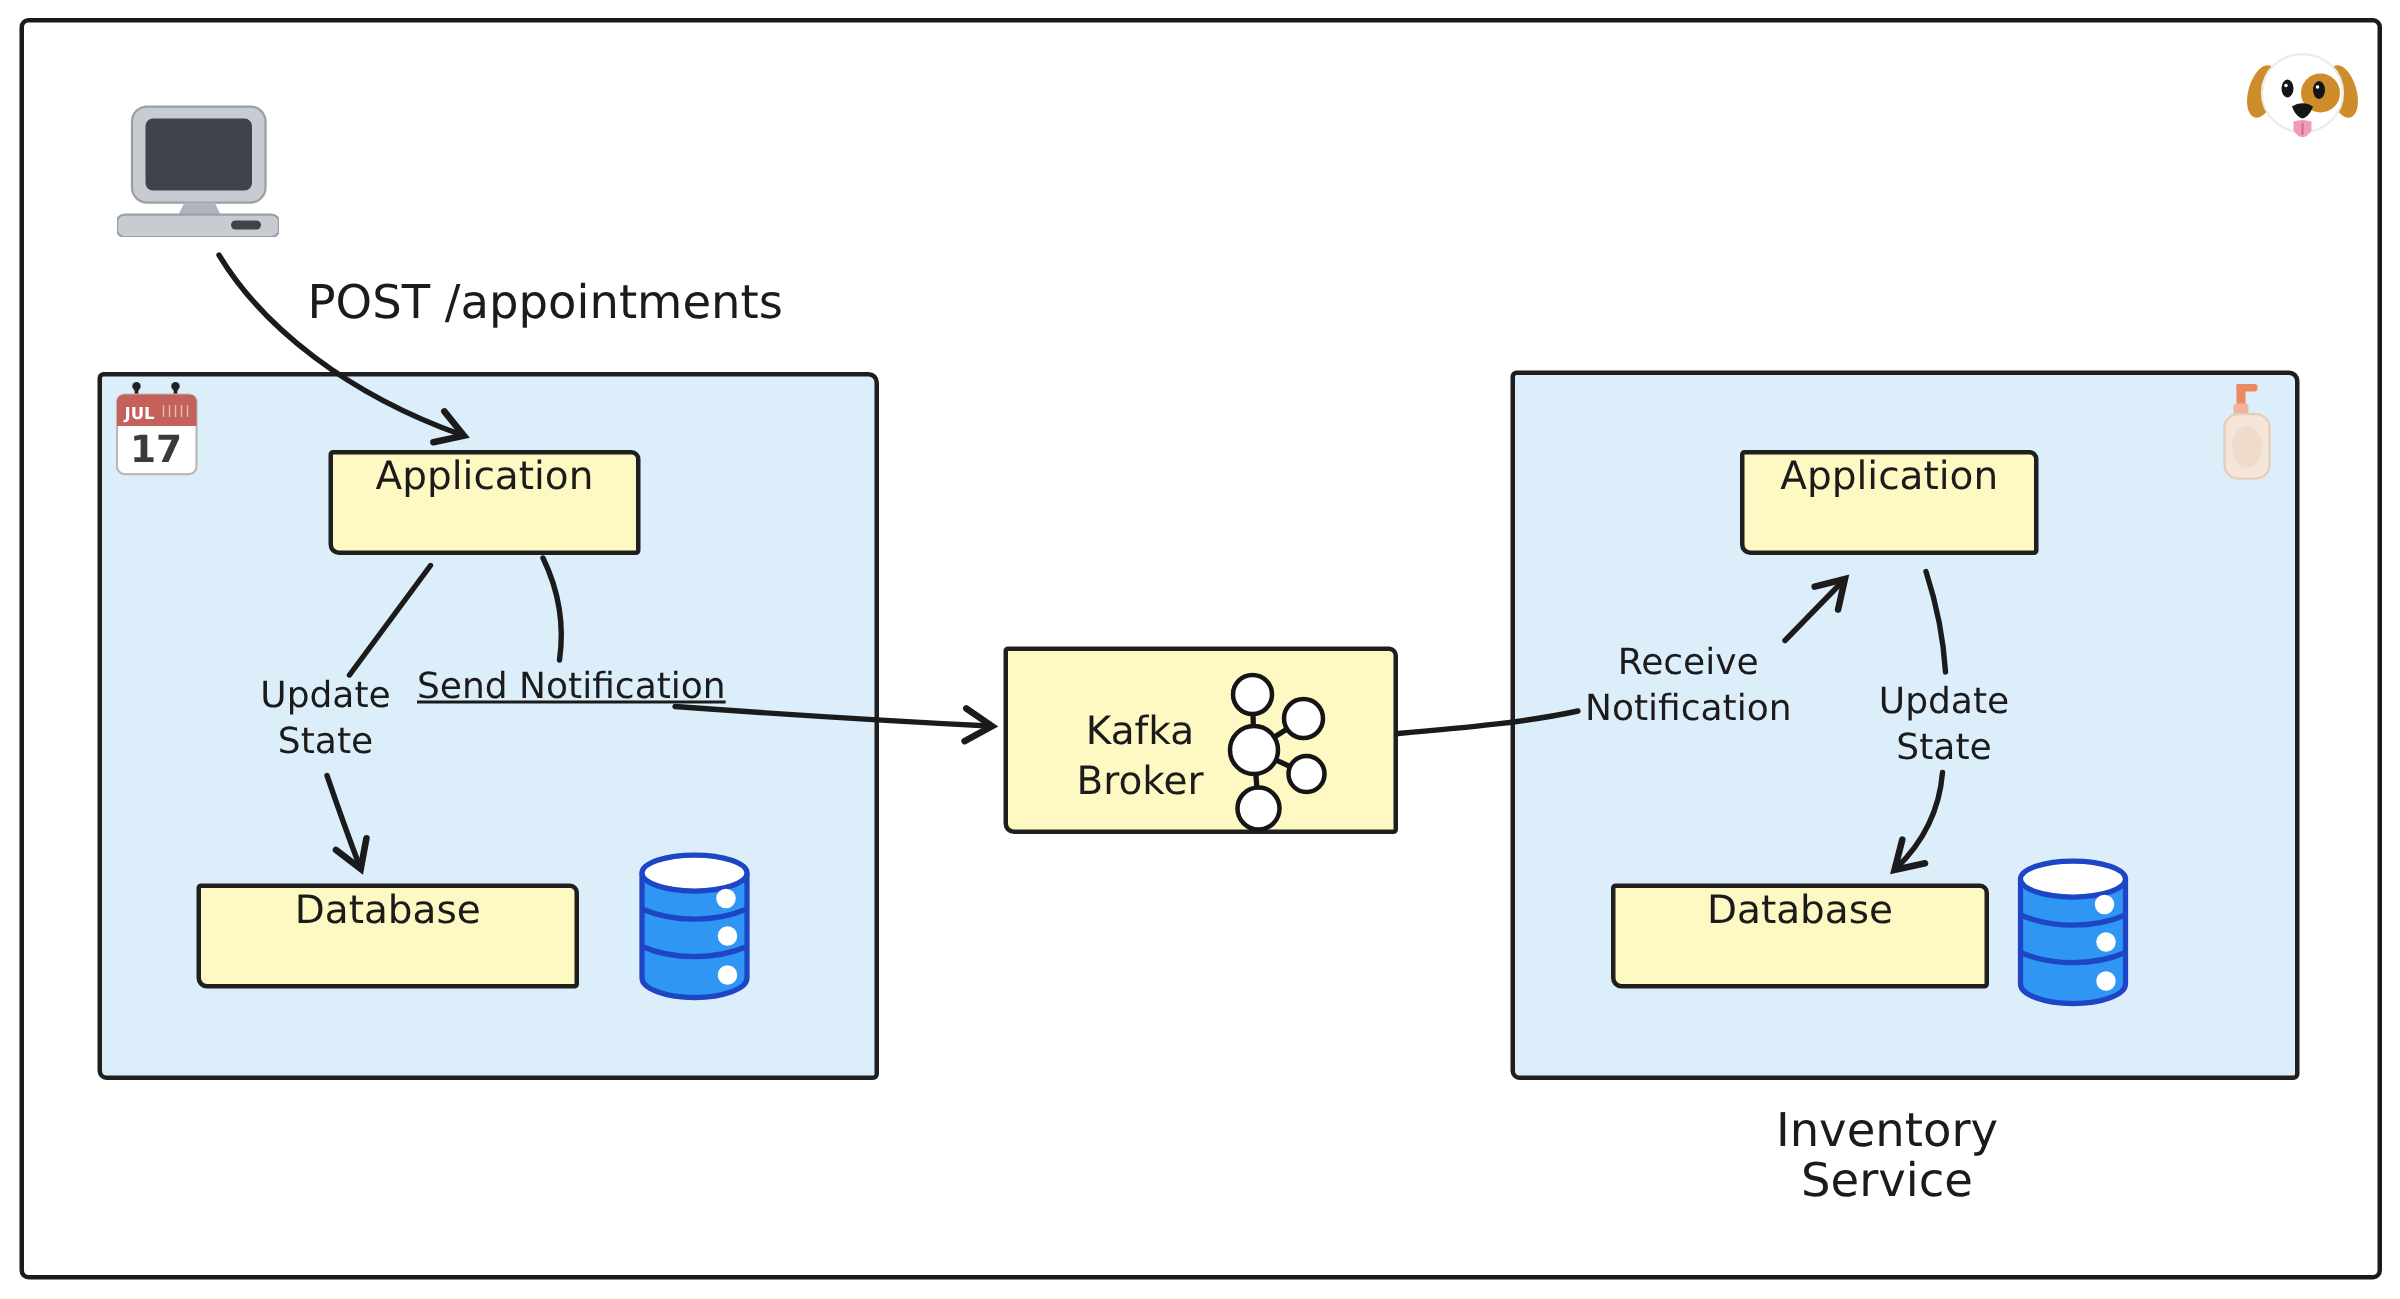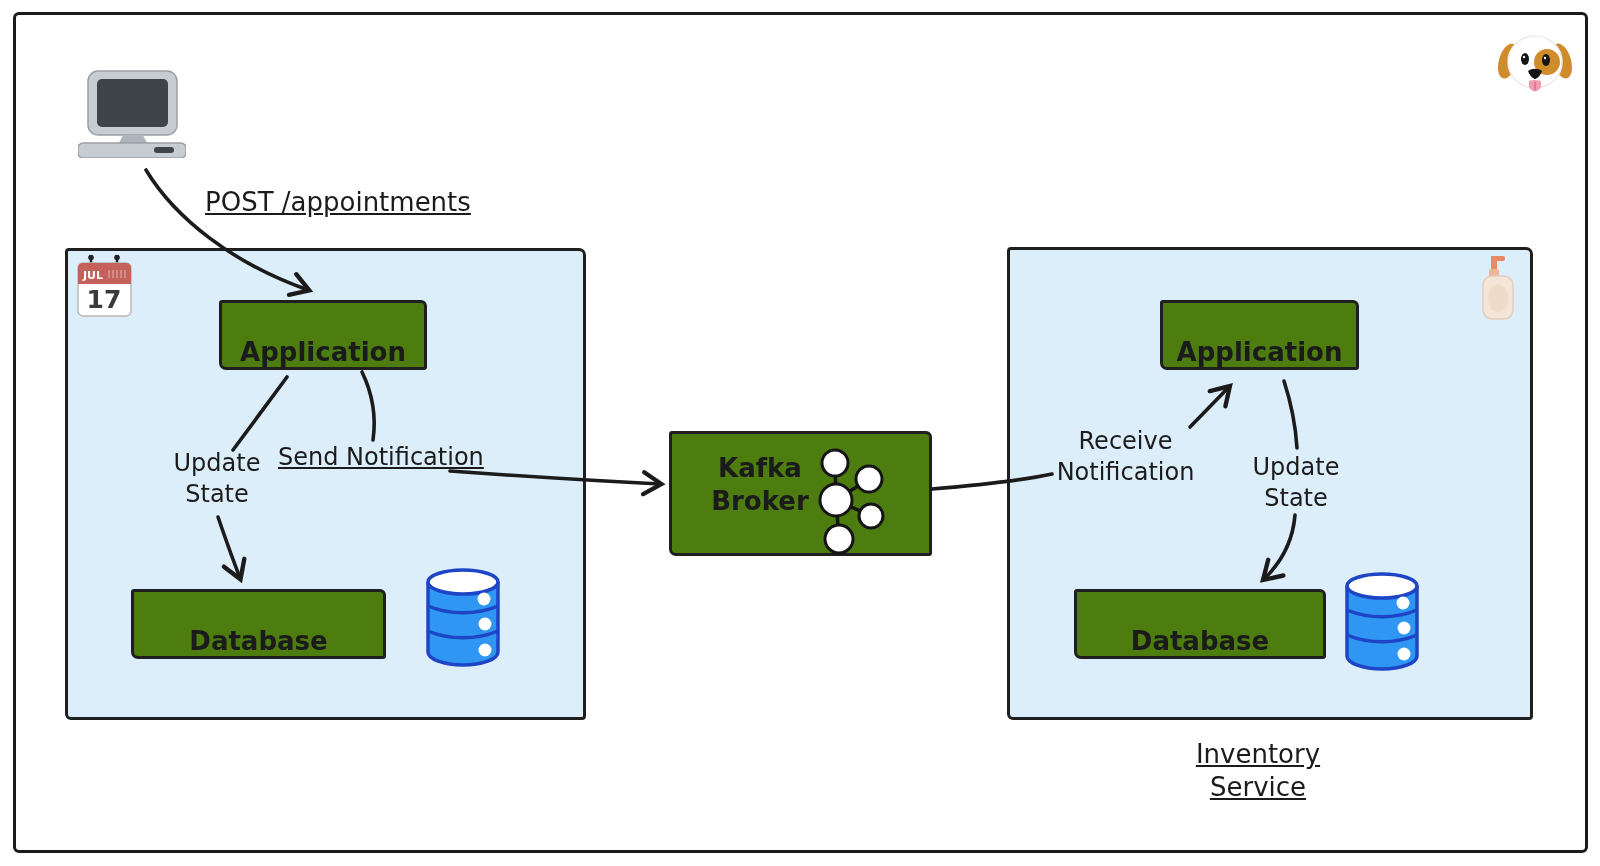--- a/index.html
+++ b/index.html
@@ -10,33 +10,32 @@
   }
   .frame{
     position:absolute;left:13px;top:12px;width:1575px;height:841px;
     border:3px solid #1b1b1b;border-radius:6px;background:#ffffff;
   }
   .container{
     position:absolute;background:#ddeefb;border:3px solid #1f1f1f;
     border-radius:4px 7px 4px 6px;
   }
   .node{
-    position:absolute;background:#4d7c0f;border:3px solid #1f1f1f;
+    position:absolute;background:#fef9c3;border:3px solid #1f1f1f;
     border-radius:3px 6px 3px 7px;
-    display:flex;align-items:flex-end;justify-content:center;
+    display:flex;align-items:flex-start;justify-content:center;
     font-size:26px;
-    font-weight:bold;
   }
   .lbl{position:absolute;font-size:24px;line-height:31px;text-align:center;}
-  .lbl.big{font-size:26px;line-height:33px;text-decoration:underline;}
+  .lbl.big{font-size:31px;line-height:33px;}
   .nowrap{white-space:nowrap;}
   .left-align{text-align:left;}
   svg.overlay{position:absolute;left:0;top:0;width:1600px;height:866px;pointer-events:none;}
   .icon{position:absolute;}
-  .kafka-text{position:absolute;left:24px;top:18px;width:128px;text-align:center;
+  .kafka-text{position:absolute;left:24px;top:38px;width:128px;text-align:center;
     font-size:26px;line-height:33px;}
   .kafka-logo{position:absolute;left:141px;top:9px;}
 </style>
 </head>
 <body>
 
 <div class="canvas">
 
   <div class="frame"></div>
 

